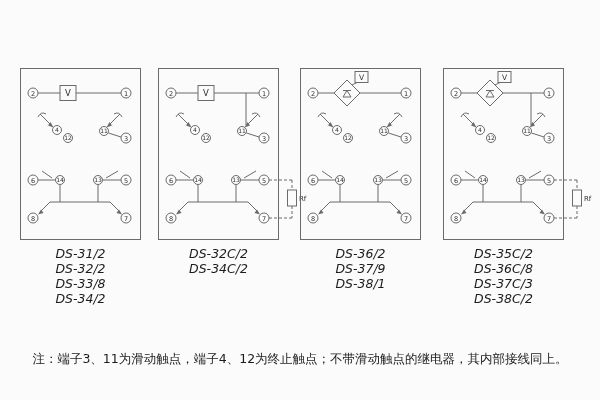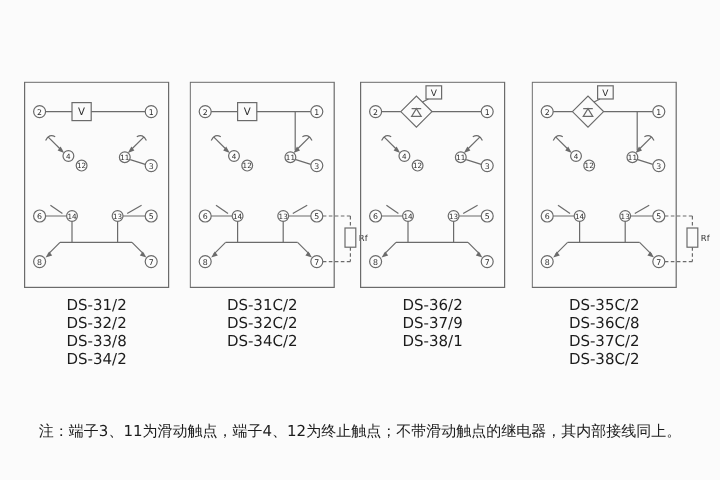--- a/index.html
+++ b/index.html
@@ -1,20 +1,20 @@
 <!DOCTYPE html>
 <html><head>
 <meta charset="utf-8">
 <title>screenshot</title>
 <style>
   html,body{margin:0;padding:0;}
   body{background:#f7f7f7;font-family:"DejaVu Sans","Liberation Sans",sans-serif;}
   .canvas{position:relative;width:600px;height:400px;background:#fbfbfb;overflow:hidden;}
   .panel-group{position:absolute;top:68px;width:150px;}
-  .models{width:121px;margin-top:6px;text-align:center;font-size:12.5px;color:#1c1c1c;line-height:15px;}
+  .models{width:121px;margin-top:6px;text-align:center;font-size:12.5px;color:#1c1c1c;line-height:15px;font-style:italic;}
   .note{position:absolute;top:351px;left:0;width:600px;text-align:center;font-size:12.5px;color:#1c1c1c;}
   svg.s{display:block;}
   svg.s line, svg.s path, svg.s polygon, svg.s rect{stroke:#6b6b6b;stroke-width:1;fill:none;}
   svg.s polygon.ar{fill:#6b6b6b;stroke:none;}
   svg.s circle{stroke:#6b6b6b;stroke-width:1;fill:#fdfdfd;}
   svg.s text{fill:#2e2e2e;font-size:6.5px;text-anchor:middle;stroke:none;}
   svg.s .ts{font-size:6px;}
   svg.s .tv{font-size:8.5px;}
   svg.s .tv2{font-size:7.5px;}
   svg.s .trf{font-size:7px;text-anchor:start;}
@@ -148,21 +148,20 @@
       <g>
         <line class="dash" x1="111" y1="112" x2="134" y2="112"></line>
         <line class="dash" x1="134" y1="112" x2="134" y2="122"></line>
         <rect x="129.5" y="122" width="9" height="16"></rect>
         <text x="141" y="132.5" class="trf">Rf</text>
         <line class="dash" x1="134" y1="138" x2="134" y2="150"></line>
         <line class="dash" x1="134" y1="150" x2="111" y2="150"></line>
       </g>
     </svg>
     <div class="models">
-      <div>DS-31C/2</div>
       <div>DS-32C/2</div>
       <div>DS-34C/2</div>
     </div>
   </div>
 
   <div class="panel-group" style="left:300px">
     <svg class="s" width="150" height="172" viewBox="0 0 150 172">
       <rect x="0.5" y="0.5" width="120" height="171"></rect>
       <g>
         <circle cx="13" cy="25" r="5"></circle>
@@ -293,20 +292,20 @@
         <line class="dash" x1="134" y1="112" x2="134" y2="122"></line>
         <rect x="129.5" y="122" width="9" height="16"></rect>
         <text x="141" y="132.5" class="trf">Rf</text>
         <line class="dash" x1="134" y1="138" x2="134" y2="150"></line>
         <line class="dash" x1="134" y1="150" x2="111" y2="150"></line>
       </g>
     </svg>
     <div class="models">
       <div>DS-35C/2</div>
       <div>DS-36C/8</div>
-      <div>DS-37C/2</div>
+      <div>DS-37C/3</div>
       <div>DS-38C/2</div>
     </div>
   </div>
 
   <div class="note">注：端子3、11为滑动触点，端子4、12为终止触点；不带滑动触点的继电器，其内部接线同上。</div>
 
 </div>
 
 </body></html>

